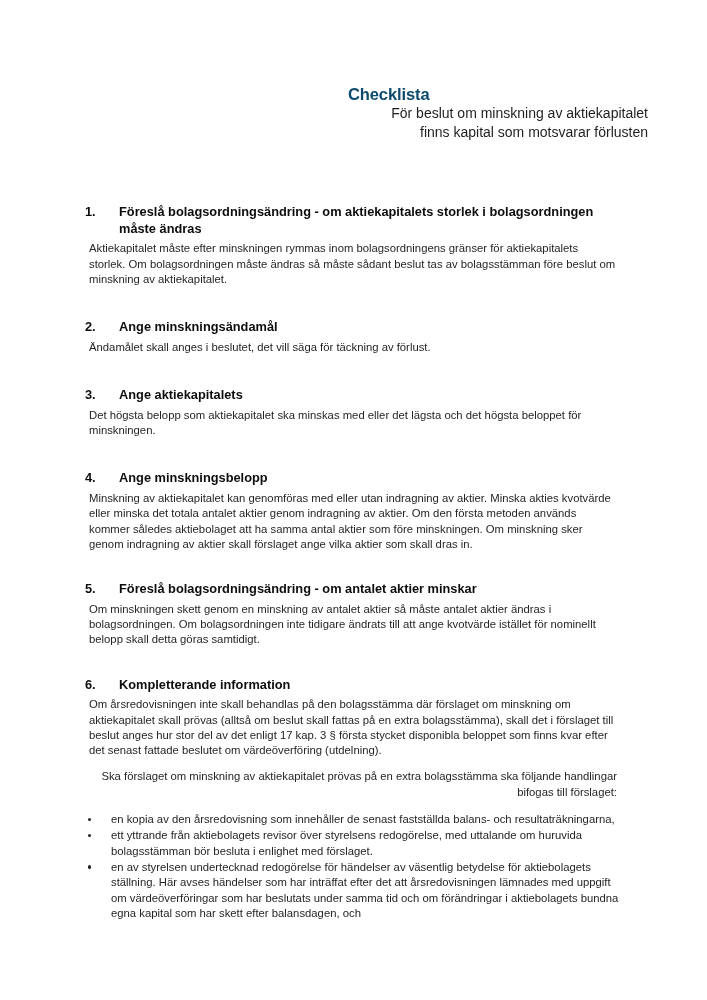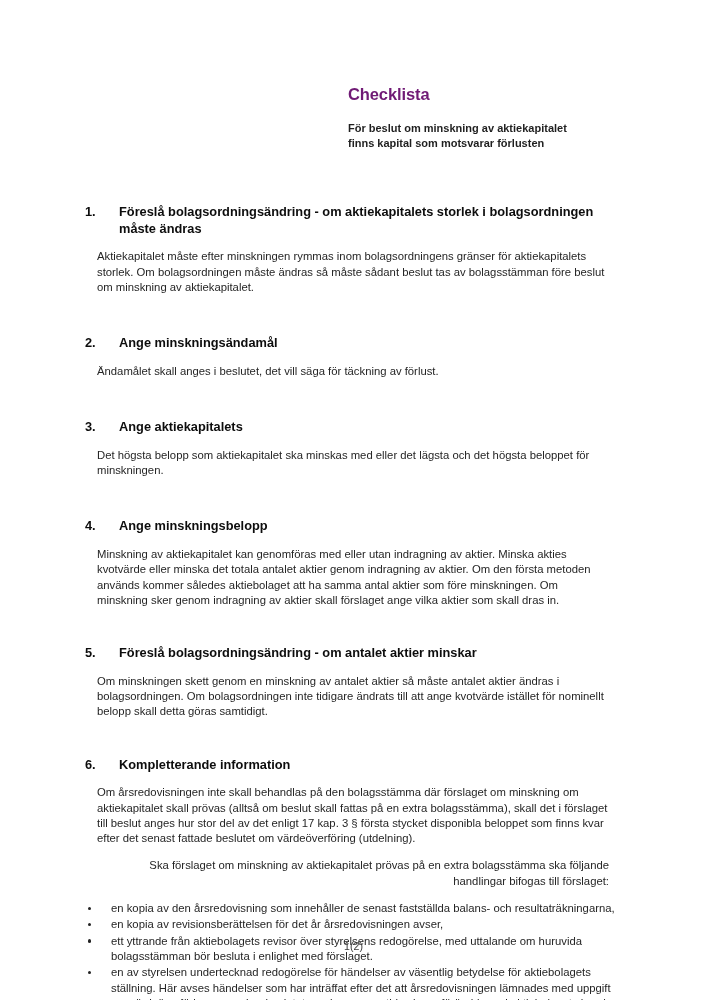--- a/index.html
+++ b/index.html
@@ -25,28 +25,29 @@
     position: absolute;
     left: 348px;
     top: 84px;
     width: 300px;
   }
   .doc-title {
     font-size: 16.5px;
     font-weight: bold;
     line-height: 1.22;
     letter-spacing: -0.1px;
-    margin: 0 0 17px 0;
-    color: #701a75;
+    margin: 0 0 0 0;
+    color: #0c4a6e;
   }
   .doc-subtitle {
-    font-size: 11px;
-    font-weight: bold;
+    font-size: 14px;
+    font-weight: normal;
     line-height: 1.33;
     color: #1f1f1f;
+    text-align: right;
   }
   .doc-subtitle .sub-line {
     display: block;
     white-space: nowrap;
   }
 
   
   .content {
     position: absolute;
     left: 85px;
@@ -73,36 +74,36 @@
   }
   .sec-title {
     flex: 1 1 auto;
   }
 
   
   .para {
     font-size: 11.3px;
     line-height: 1.355;
     color: #252525;
-    margin: 12px;
+    margin: 4px;
     text-align: left;
   }
   .para + .para {
     margin-top: 11px;
     text-align: right;
   }
 
   
   .gap-lg   { height: 28px; }
   .gap-md   { height: 25px; }
 
   
   .bullets {
     list-style: none;
-    margin: 6px 0 0 0;
+    margin: 12px 0 0 0;
     padding: 0;
   }
   .bullets li {
     position: relative;
     padding-left: 26px;
     font-size: 11.3px;
     line-height: 1.355;
     color: #252525;
     margin-bottom: 1px;
   }
@@ -198,35 +199,28 @@
         <span class="sec-num">6.</span>
         <span class="sec-title">Kompletterande information</span>
       </div>
       <p class="para">Om årsredovisningen inte skall behandlas på den bolagsstämma där förslaget om minskning om aktiekapitalet skall prövas (alltså om beslut skall fattas på en extra bolagsstämma), skall det i förslaget till beslut anges hur stor del av det enligt 17 kap. 3 § första stycket disponibla beloppet som finns kvar efter det senast fattade beslutet om värdeöverföring (utdelning).</p>
       <p class="para">Ska förslaget om minskning av aktiekapitalet prövas på en extra bolagsstämma ska följande handlingar bifogas till förslaget:</p>
 
       <ul class="bullets">
         <li>
           <span class="dot"></span>
           <span>en kopia av den årsredovisning som innehåller de senast fastställda balans- och resultaträkningarna,</span>
-        </li>
-        <li>
-          <span class="dot"></span>
-          <span>en kopia av revisionsberättelsen för det år årsredovisningen avser,</span>
         </li>
         <li>
           <span class="dot"></span>
           <span>ett yttrande från aktiebolagets revisor över styrelsens redogörelse, med uttalande om huruvida bolagsstämman bör besluta i enlighet med förslaget.</span>
         </li>
         <li>
           <span class="dot"></span>
           <span>en av styrelsen undertecknad redogörelse för händelser av väsentlig betydelse för aktiebolagets ställning. Här avses händelser som har inträffat efter det att årsredovisningen lämnades med uppgift om värdeöverföringar som har beslutats under samma tid och om förändringar i aktiebolagets bundna egna kapital som har skett efter balansdagen, och</span>
         </li>
       </ul>
     </div>
 
   </div>
 
-  <div class="footer">
-    <span>1(2)</span>
-  </div>
 
 </div>
 
 </body></html>

